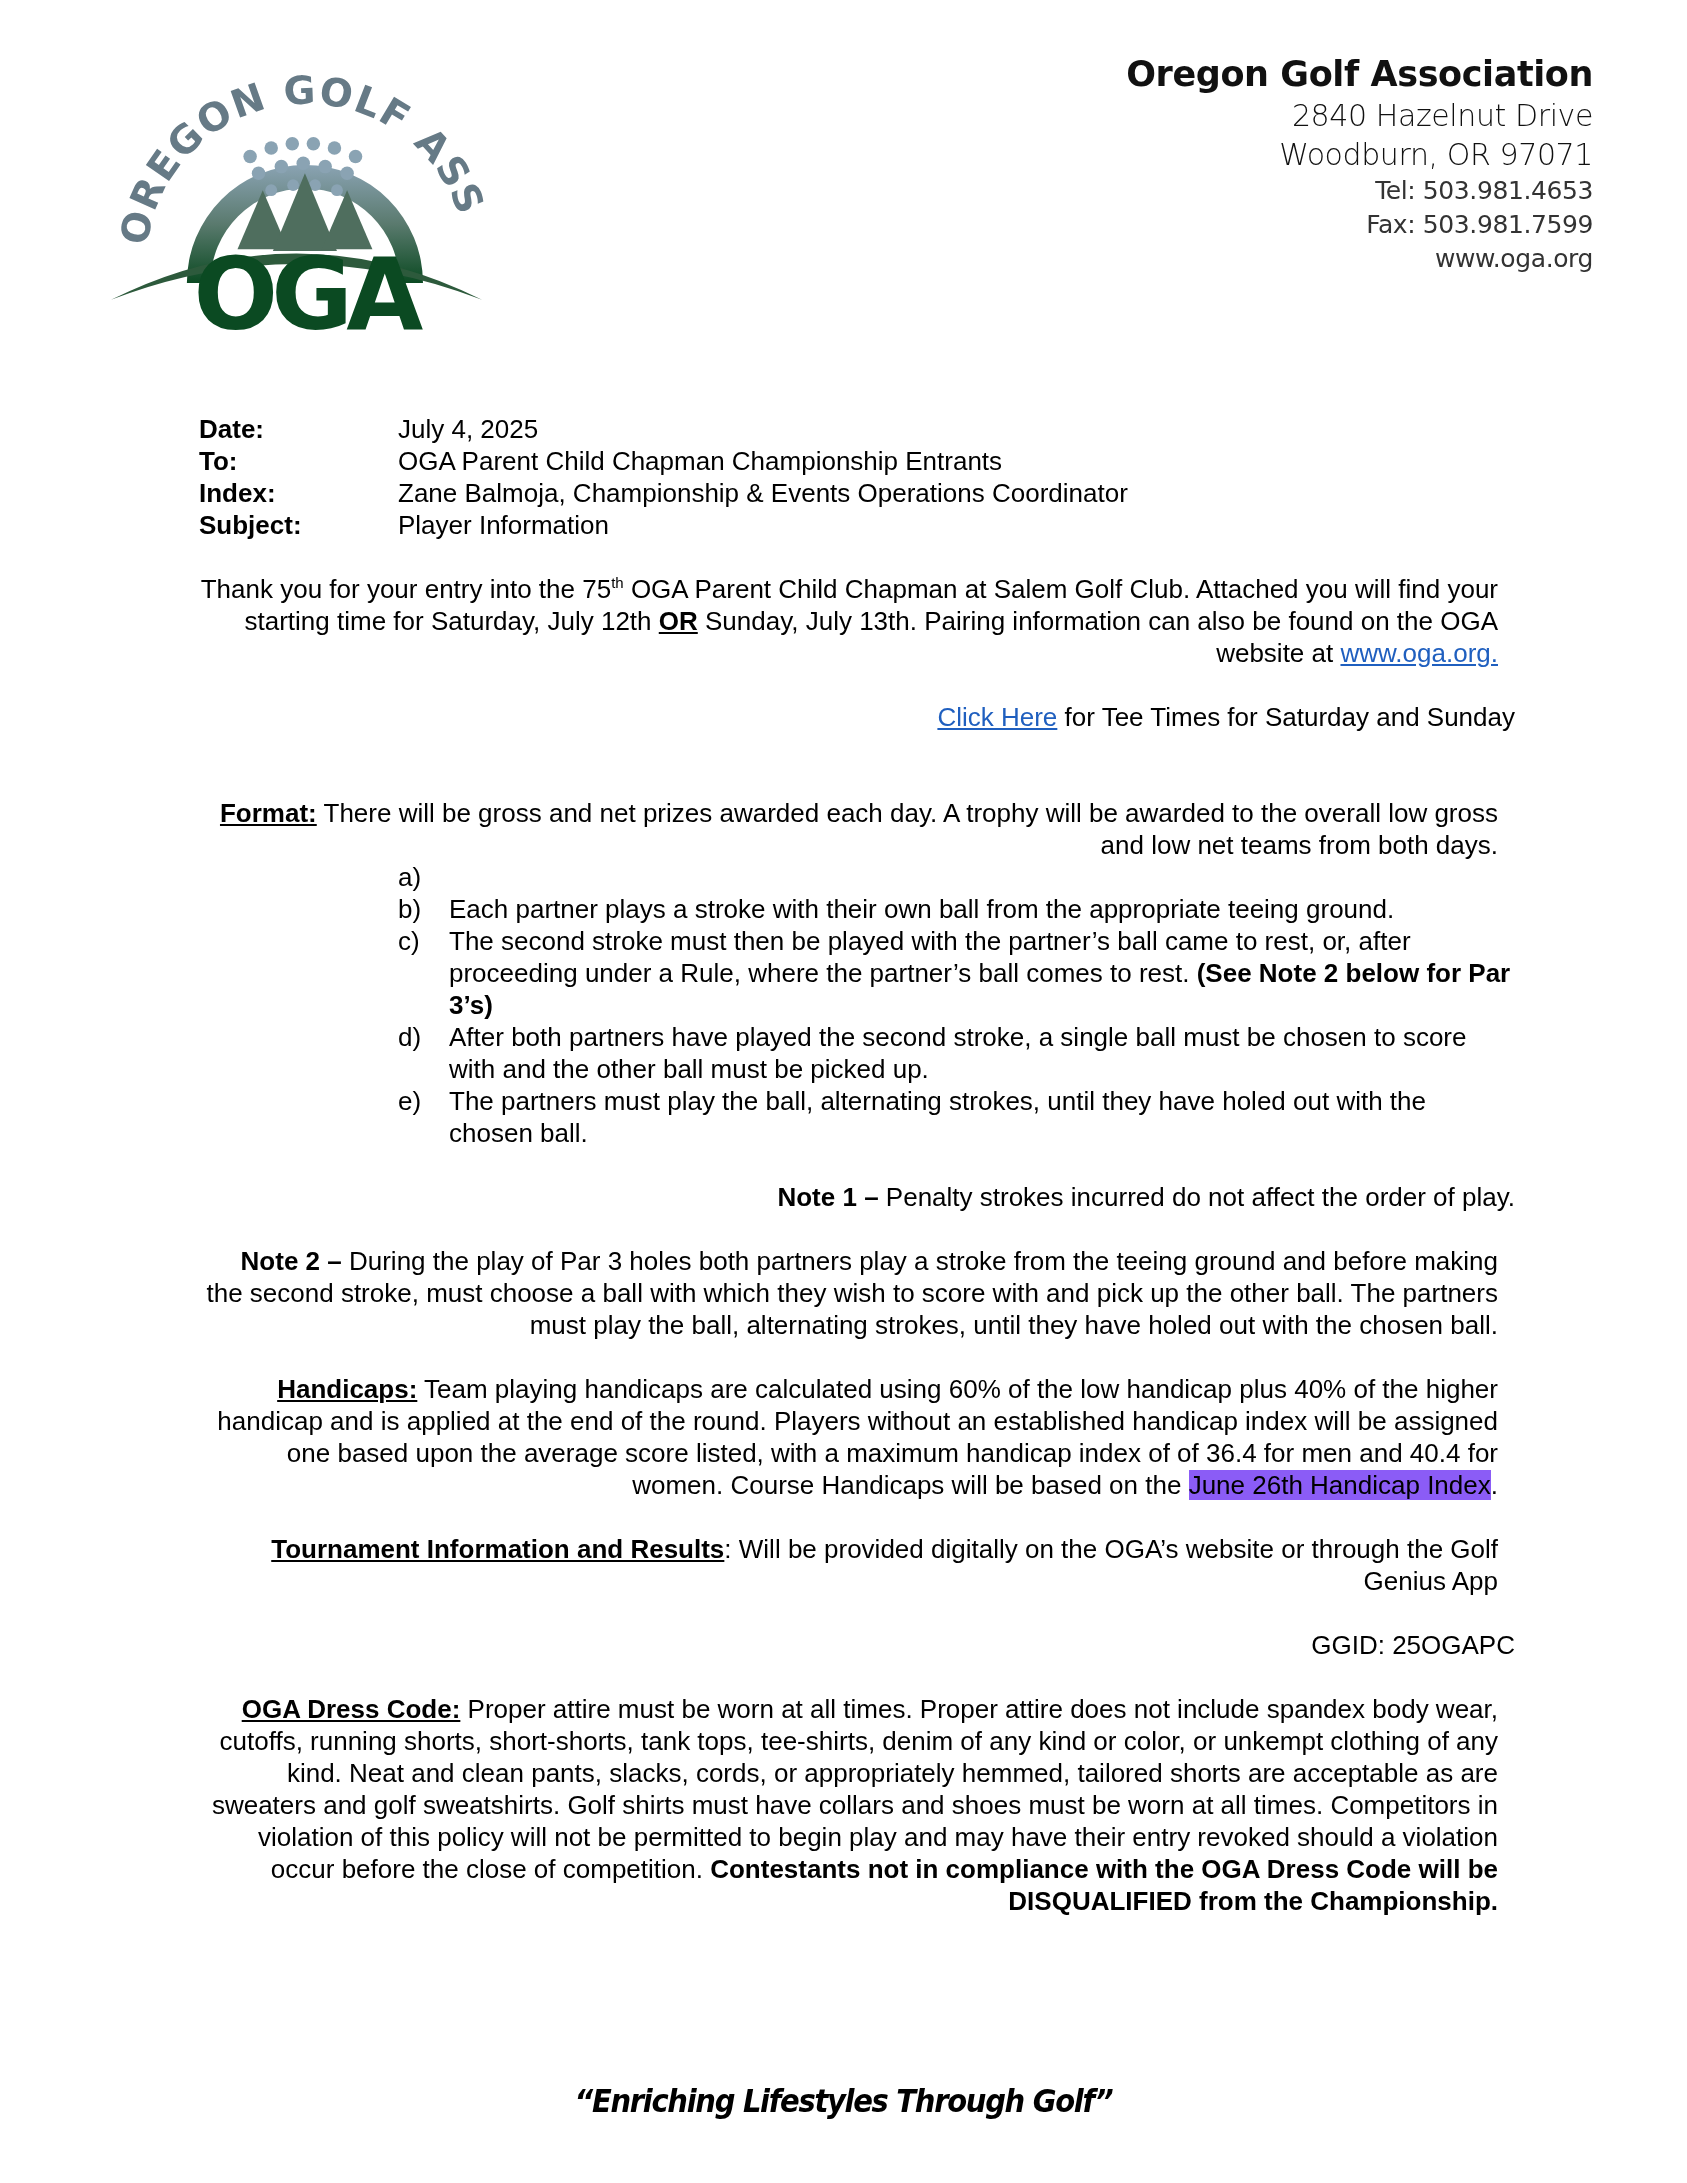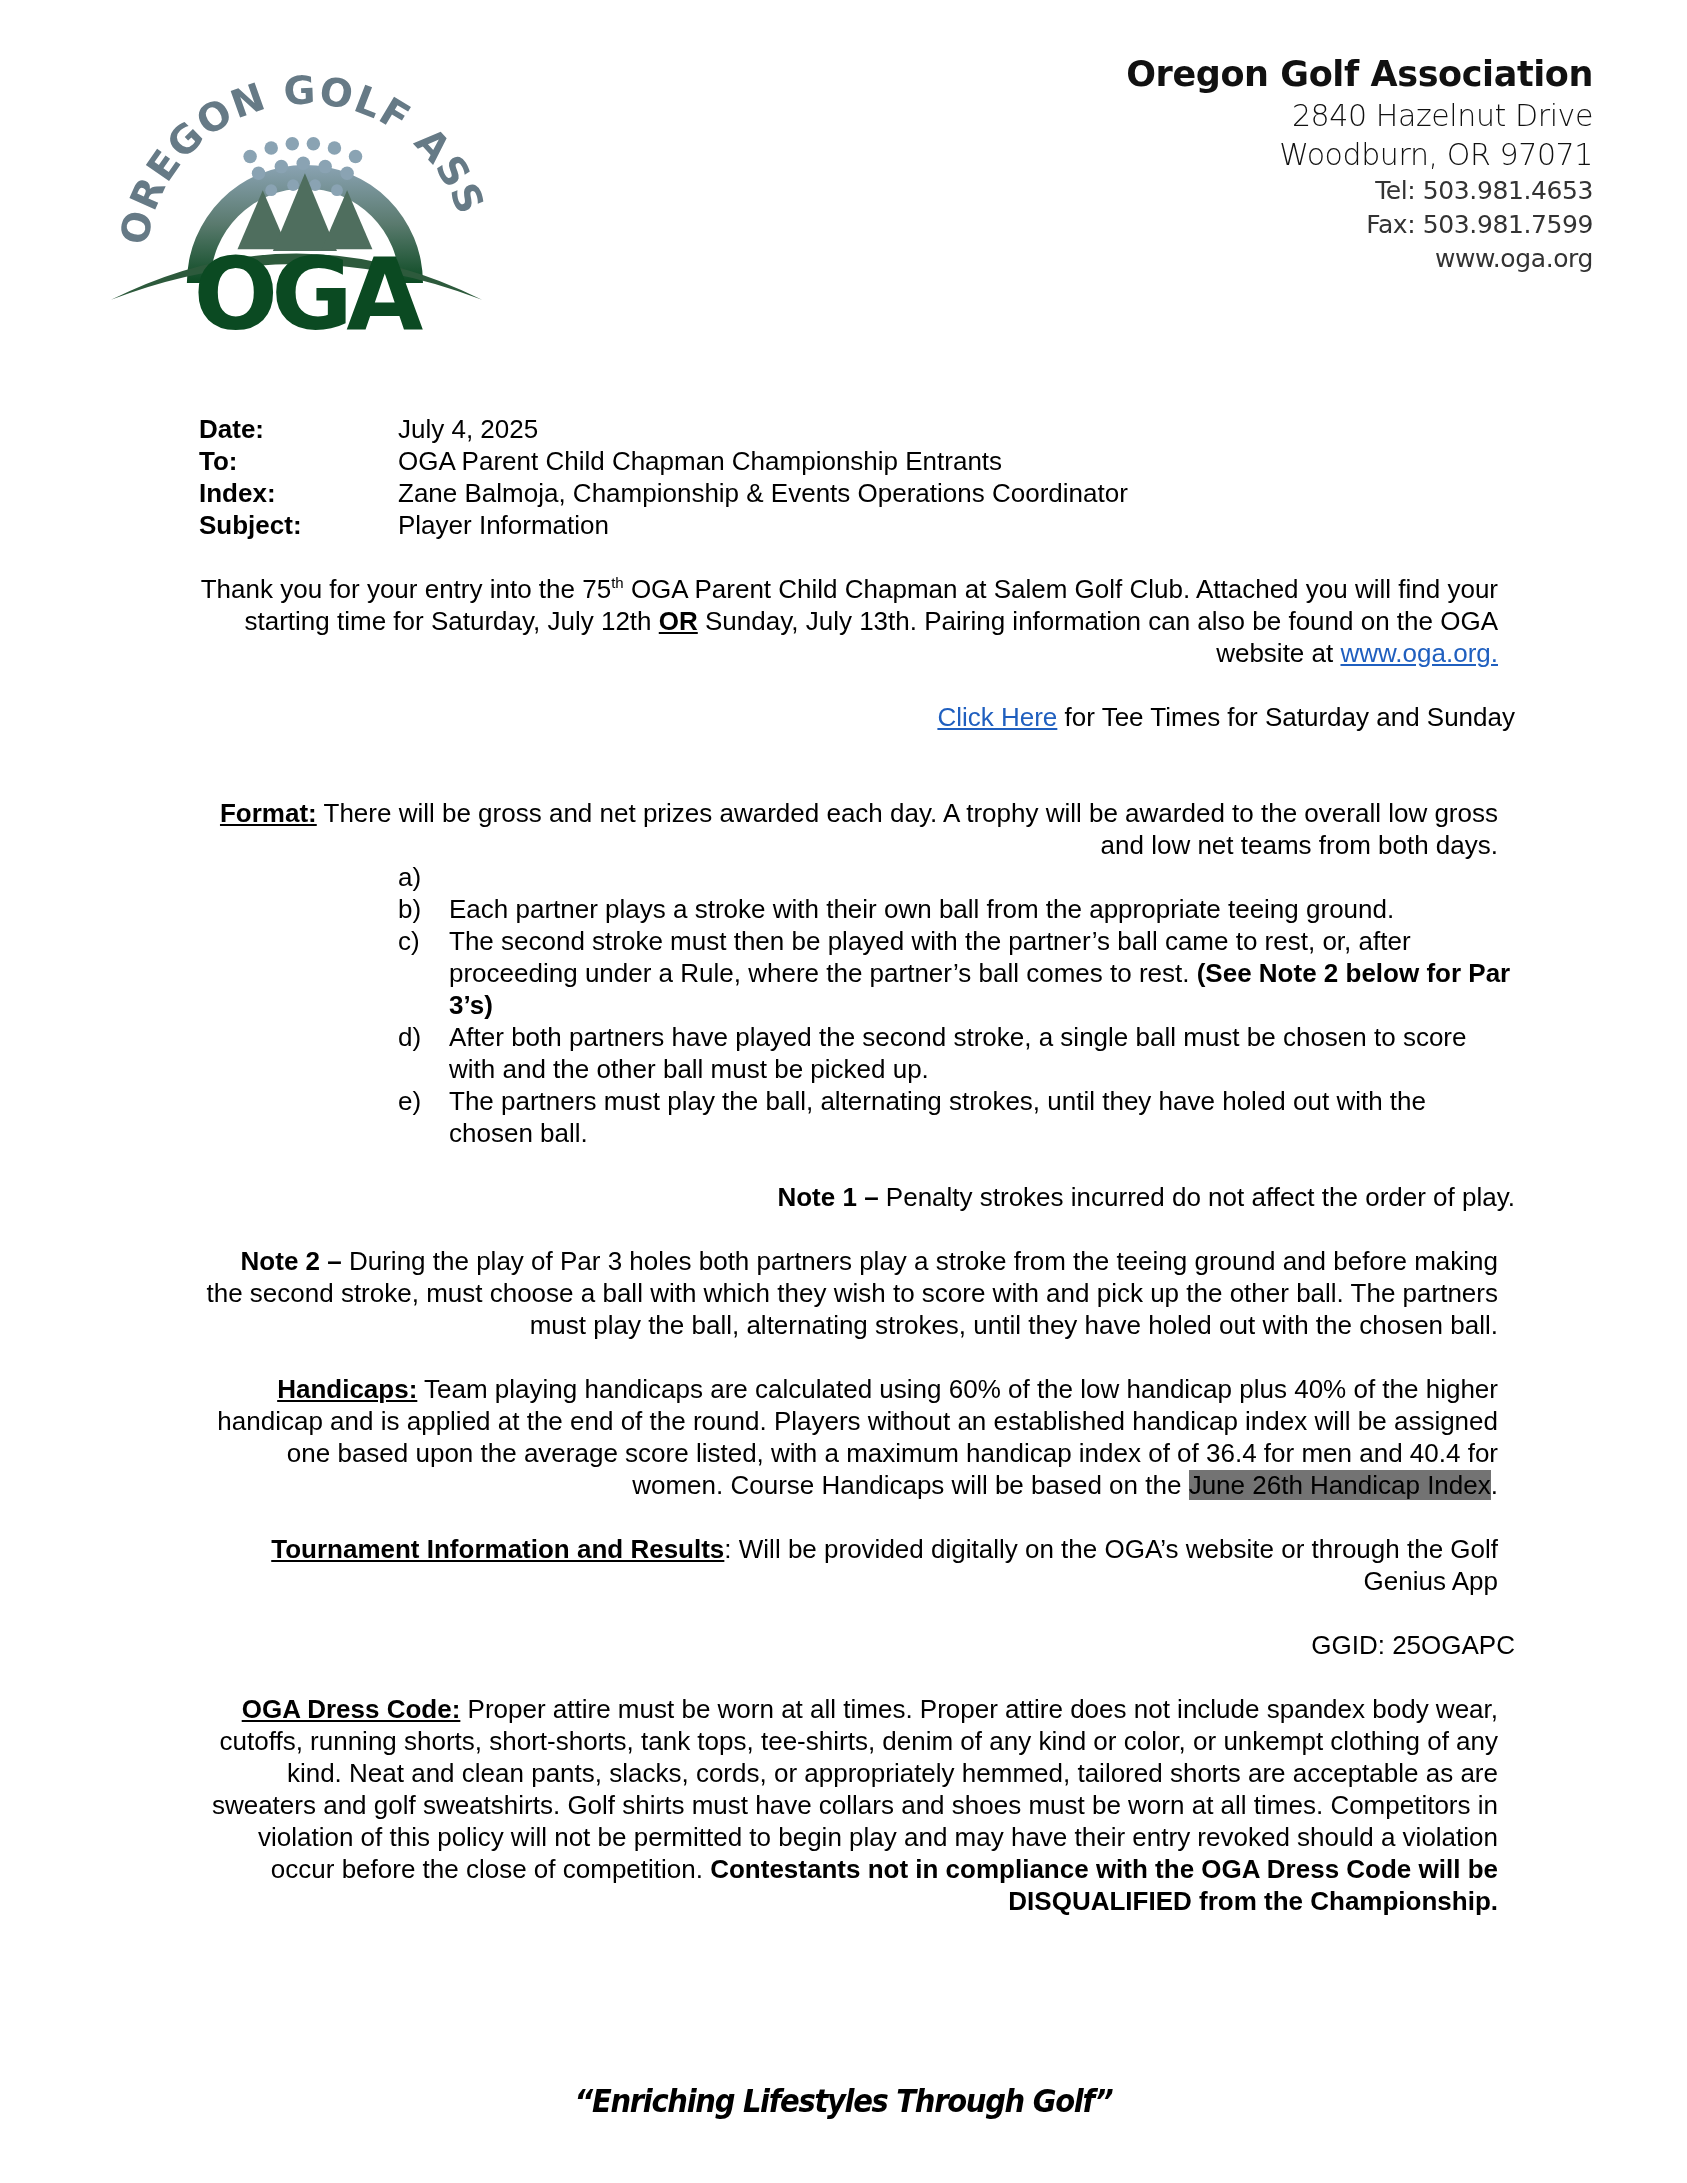--- a/index.html
+++ b/index.html
@@ -23,21 +23,21 @@
   p { margin: 0; text-align: right; }
   .gap { height: 32px; }
   .gap2 { height: 64px; }
   a.link { color: #1f5fbf; text-decoration: underline; }
   .bu { font-weight: bold; text-decoration: underline; }
   .b { font-weight: bold; }
   .indent { padding-left: 199px; }
   .list-item { display: flex; padding-left: 199px; }
   .list-marker { width: 51px; flex: none; }
   .list-text { flex: 1; }
-  .hl { background: #737373; }
+  .hl { background: #8b5cf6; }
   sup { font-size: 15px; line-height: 0; vertical-align: 10px; }
 
   .footer {
     position: absolute; left: 0; width: 1687px; top: 2084px; text-align: center;
     font-family: "DejaVu Sans", sans-serif; font-weight: bold; font-style: italic;
     font-size: 29px; letter-spacing: -1.3px; transform: scaleY(1.1);
   }
 </style>
 </head>
 <body>

